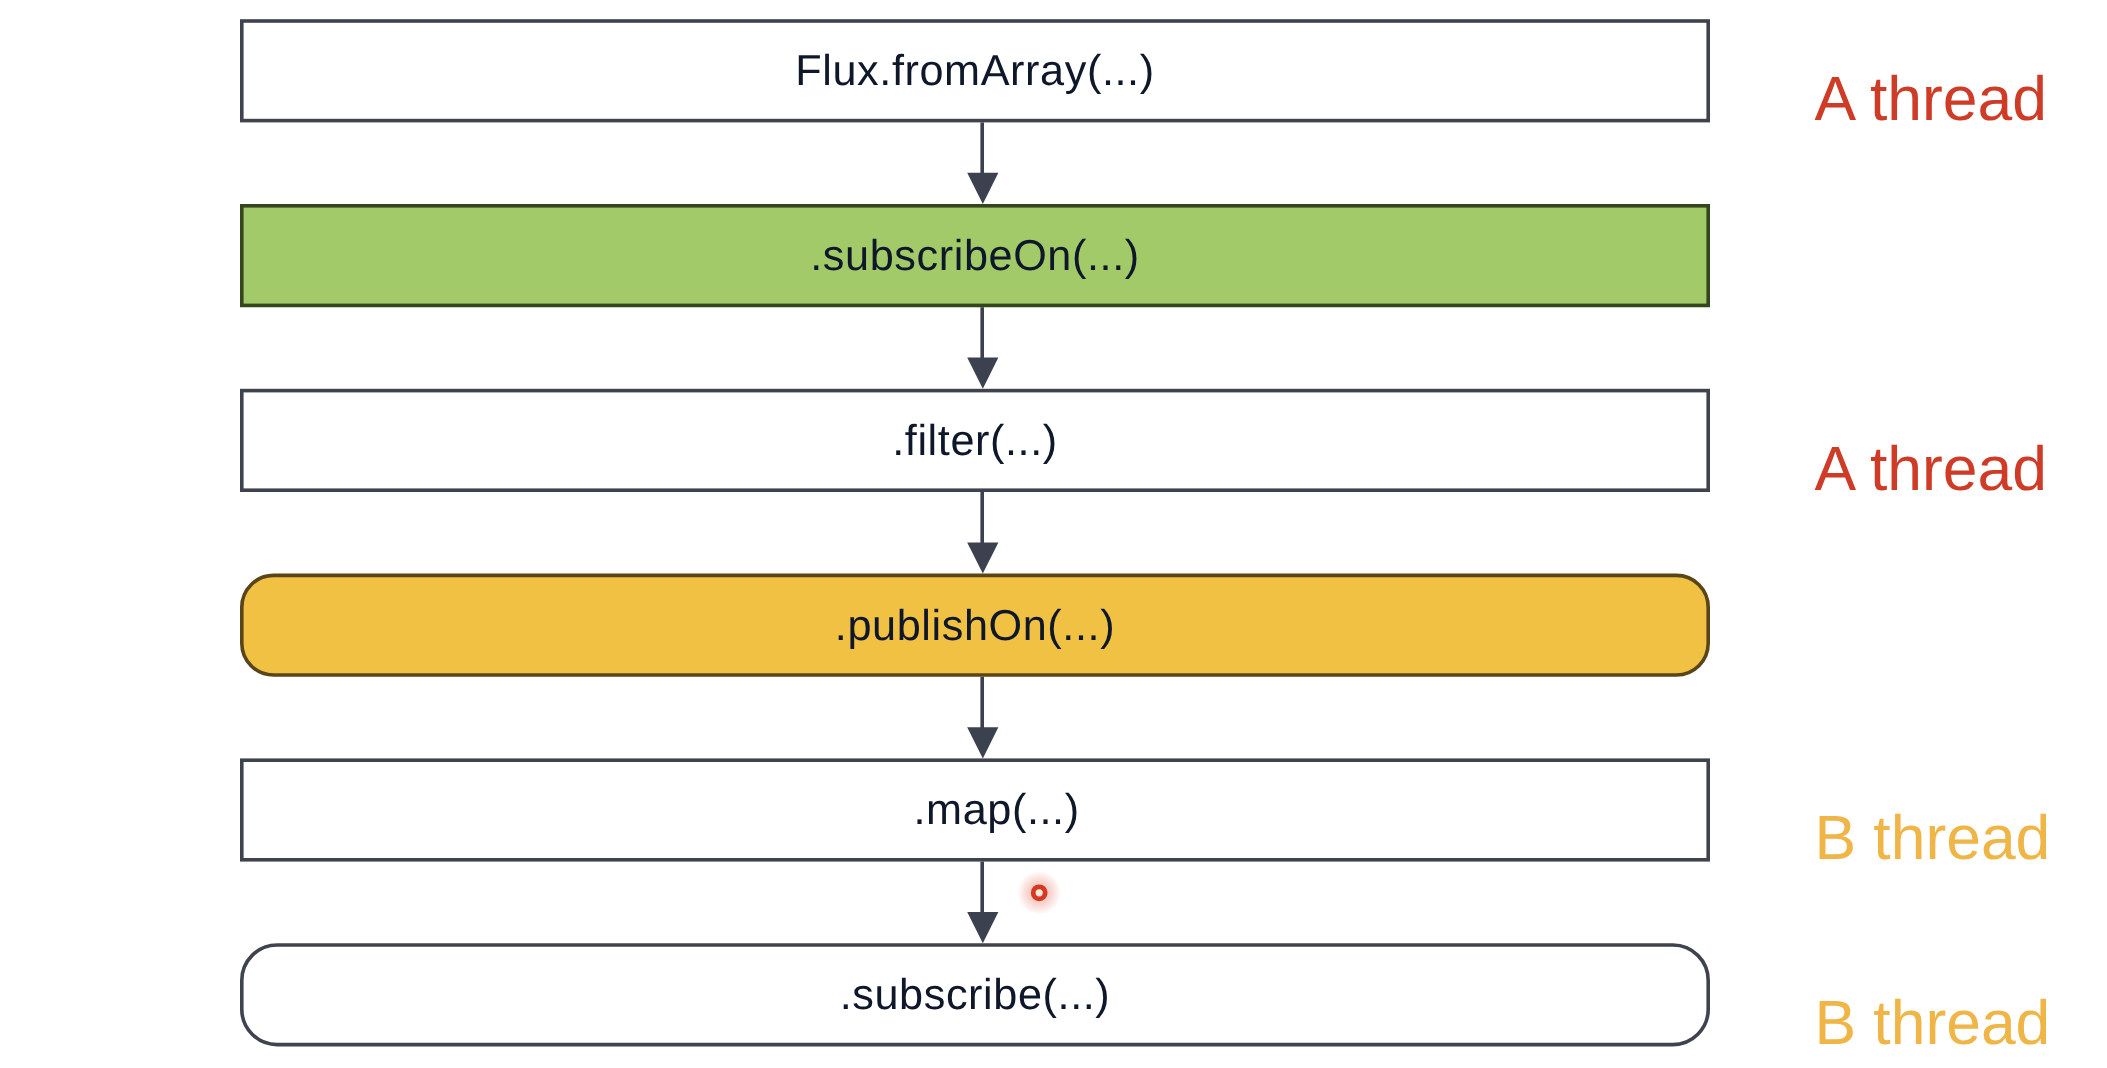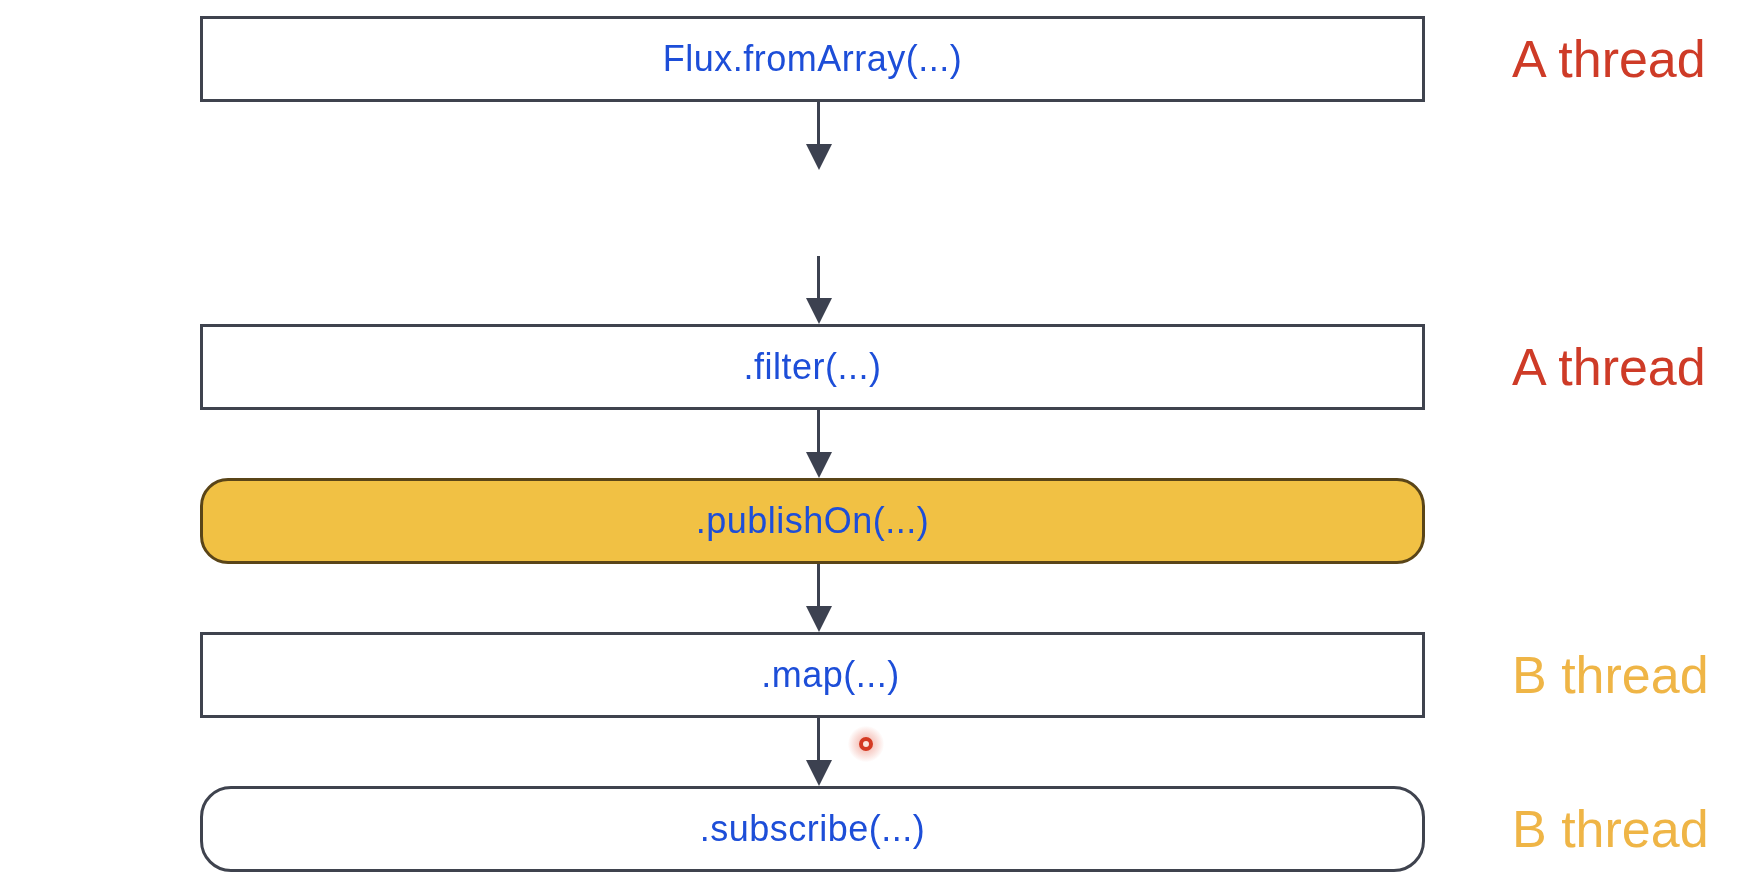--- a/index.html
+++ b/index.html
@@ -10,21 +10,21 @@
     overflow:hidden;
     font-family:"Liberation Sans", sans-serif;
   }
   
   .node{
     position:absolute;left:200px;width:1225px;height:86px;
     box-sizing:border-box;
     border:3px solid #3f434e;
     background:#ffffff;
     display:flex;align-items:center;justify-content:center;
-    font-size:36px;color:#1d4ed8;
+    font-size:36px;color:#0f172a;
     letter-spacing:0.5px;
   }
   .n1{top:16px;}
   .n2{top:170px;background:#a3ca69;border-color:#33461f;}
   .n3{top:324px;}
   .n4{top:478px;background:#f1c144;border-color:#5a4518;border-radius:28px;}
   .n5{top:632px;padding-left:36px;}
   .n6{top:786px;border-radius:31px;}
   
   .arrow{position:absolute;left:806px;width:26px;height:68px;}
@@ -33,21 +33,21 @@
   .head{
     position:absolute;left:0;top:42px;width:0;height:0;
     border-left:13px solid transparent;
     border-right:13px solid transparent;
     border-top:26px solid #3c4150;
   }
   
   .tlabel{
     position:absolute;left:1512px;height:56px;
     display:flex;align-items:center;
-    font-size:52px;white-space:nowrap;
+    font-size:52px;white-space:nowrap;margin-top:24px;
   }
   .t1{top:31px;color:#ce3b27;}
   .t2{top:339px;color:#ce3b27;}
   .t3{top:647px;color:#efb546;}
   .t4{top:801px;color:#efb546;}
   
   .laser{position:absolute;left:848px;top:726px;width:36px;height:36px;}
   .laser .glow{
     position:absolute;left:0;top:0;width:36px;height:36px;border-radius:50%;
     background:radial-gradient(circle, rgba(225,70,45,0.45) 0%, rgba(225,70,45,0.18) 45%, rgba(225,70,45,0) 72%);
@@ -65,20 +65,23 @@
 
   <div class="node n1">
     <span>Flux.fromArray(...)</span>
   </div>
 
   <div class="arrow a1">
     <div class="stem"></div>
     <div class="head"></div>
   </div>
 
+  <div class="node n2">
+    <span>.subscribeOn(...)</span>
+  </div>
 
   <div class="arrow a2">
     <div class="stem"></div>
     <div class="head"></div>
   </div>
 
   <div class="node n3">
     <span>.filter(...)</span>
   </div>
 

